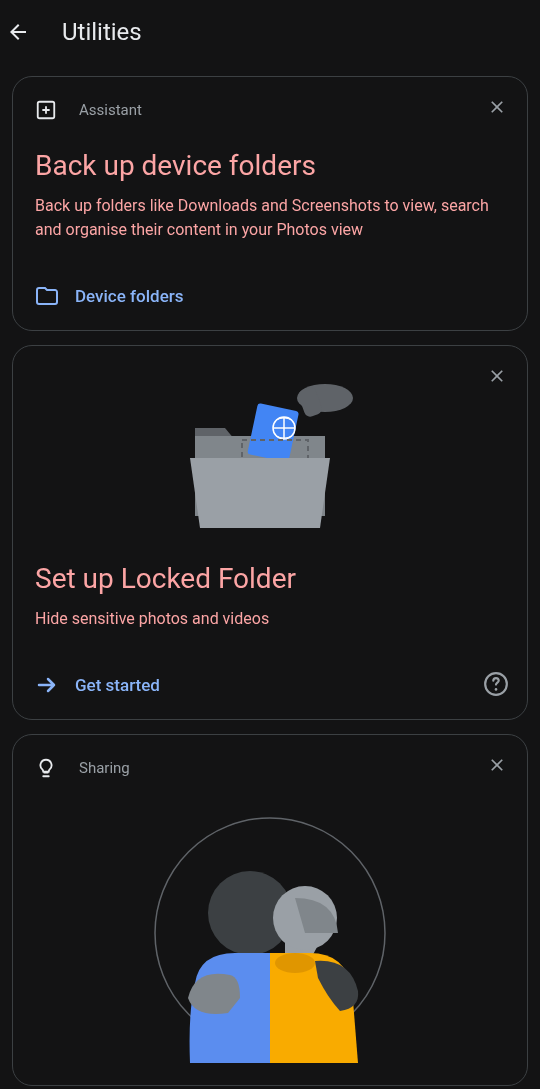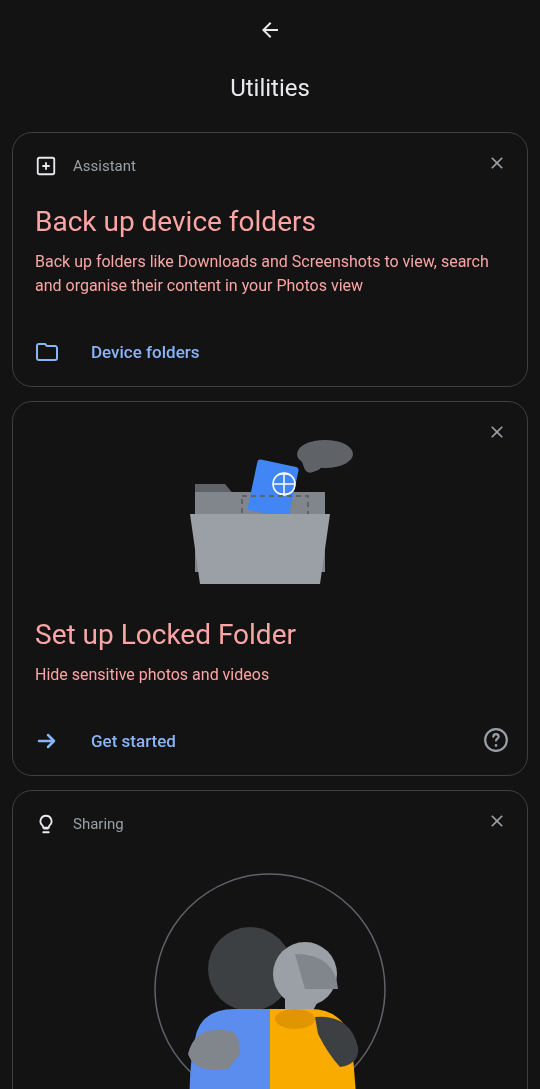--- a/index.html
+++ b/index.html
@@ -9,21 +9,20 @@
       font-family: -apple-system, BlinkMacSystemFont, 'Segoe UI', Roboto, sans-serif;
       width: 540px;
       height: 1089px;
       overflow: hidden;
     }
     .header {
       display: flex;
       align-items: center;
       padding: 18px 6px;
       gap: 32px;
-      flex-direction: column;
     }
     .back-arrow {
       width: 24px;
       height: 24px;
       display: flex;
       align-items: center;
       justify-content: center;
       cursor: pointer;
     }
     .header-title {
@@ -39,21 +38,21 @@
     }
     .card {
       border: 1px solid #3c4043;
       border-radius: 20px;
       padding: 22px;
       position: relative;
     }
     .card-header {
       display: flex;
       align-items: center;
-      gap: 16px;
+      gap: 22px;
       margin-bottom: 28px;
     }
     .card-category-icon {
       width: 22px;
       height: 22px;
       display: flex;
       align-items: center;
       justify-content: center;
     }
     .card-category {
@@ -79,21 +78,21 @@
     }
     .card-description {
       font-size: 16px;
       color: #fca5a5;
       line-height: 1.5;
       margin-bottom: 42px;
     }
     .card-action {
       display: flex;
       align-items: center;
-      gap: 32px;
+      gap: 16px;
     }
     .action-icon {
       width: 24px;
       height: 24px;
       display: flex;
       align-items: center;
       justify-content: center;
     }
     .action-label {
       font-size: 17px;

